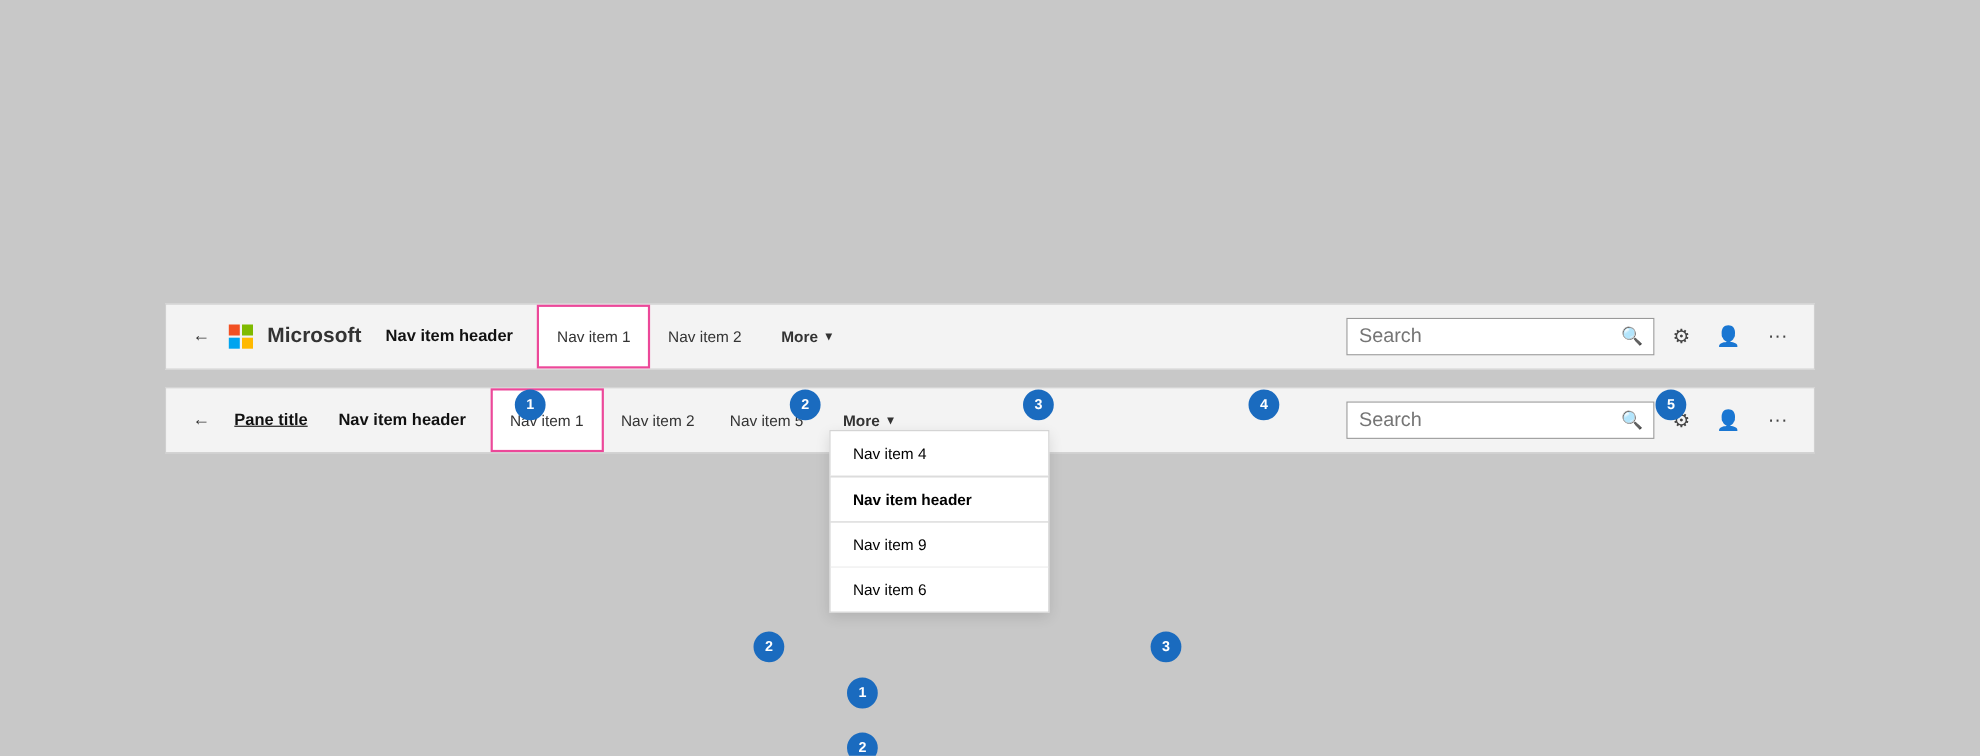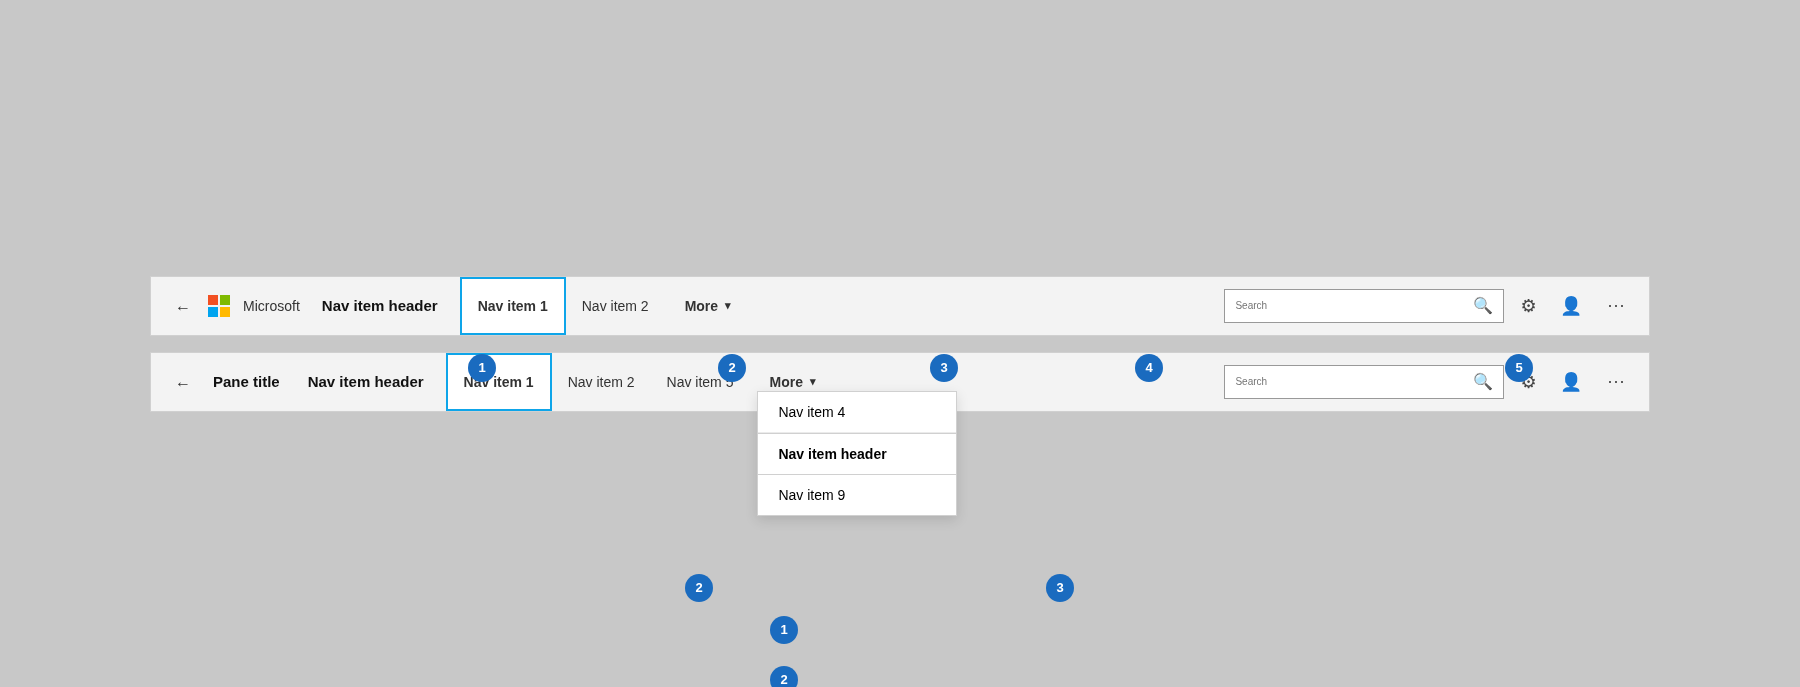--- a/index.html
+++ b/index.html
@@ -43,22 +43,22 @@
       align-items: center;
       margin-right: 4px;
     }
 
     .ms-logo svg {
       width: 24px;
       height: 24px;
     }
 
     .brand-name {
-      font-size: 14px;
-      font-weight: 400;
+      font-size: 19px;
+      font-weight: 700;
       color: #333;
       margin-right: 8px;
     }
 
     .nav-item-header {
       font-size: 15px;
       font-weight: 700;
       color: #111;
       margin-right: 8px;
       padding: 0 6px;
@@ -77,23 +77,22 @@
       font-size: 14px;
       color: #333;
       cursor: pointer;
       border: none;
       background: none;
       height: 100%;
       position: relative;
     }
 
     .nav-tab.selected {
-      border: 2px solid #0ea5e9;
+      border: 2px solid #ec4899;
       background: #fff;
-      font-weight: bold;
     }
 
     .more-btn {
       display: flex;
       align-items: center;
       padding: 0 12px;
       font-size: 14px;
       color: #333;
       cursor: pointer;
       border: none;
@@ -118,21 +117,21 @@
       padding: 0 10px;
       height: 34px;
       width: 280px;
       gap: 6px;
     }
 
     .search-input {
       border: none;
       outline: none;
       background: transparent;
-      font-size: 10px;
+      font-size: 18px;
       color: #a16207;
       width: 100%;
     }
 
     .search-icon {
       color: #555;
       font-size: 16px;
     }
 
     .icon-btn {
@@ -166,20 +165,21 @@
     .navbar-2 {
       margin-top: 16px;
     }
 
     .pane-title {
       font-size: 15px;
       font-weight: 700;
       color: #111;
       margin-right: 8px;
       padding: 0 6px;
+      text-decoration: underline;
     }
 
     
     .dropdown-menu {
       position: absolute;
       top: calc(100% + 1px);
       left: 0;
       background: #fff;
       border: 1px solid #d0d0d0;
       box-shadow: 0 4px 12px rgba(0,0,0,0.12);
@@ -294,20 +294,21 @@
         <div style="position: relative;">
           <button class="more-btn">
             <span>More</span>
             <span class="chevron">▾</span>
           </button>
 
           <div class="dropdown-menu">
             <div class="dropdown-item">Nav item 4</div>
             <div class="dropdown-item dropdown-item-header">Nav item header</div>
             <div class="dropdown-item">Nav item 9</div>
+            <div class="dropdown-item">Nav item 6</div>
           </div>
         </div>
 
         <div class="search-area">
           <div class="search-box">
             <input class="search-input" type="text" placeholder="Search" style="">
             <span class="search-icon">🔍</span>
           </div>
           <button class="icon-btn">
             <span>⚙</span>

